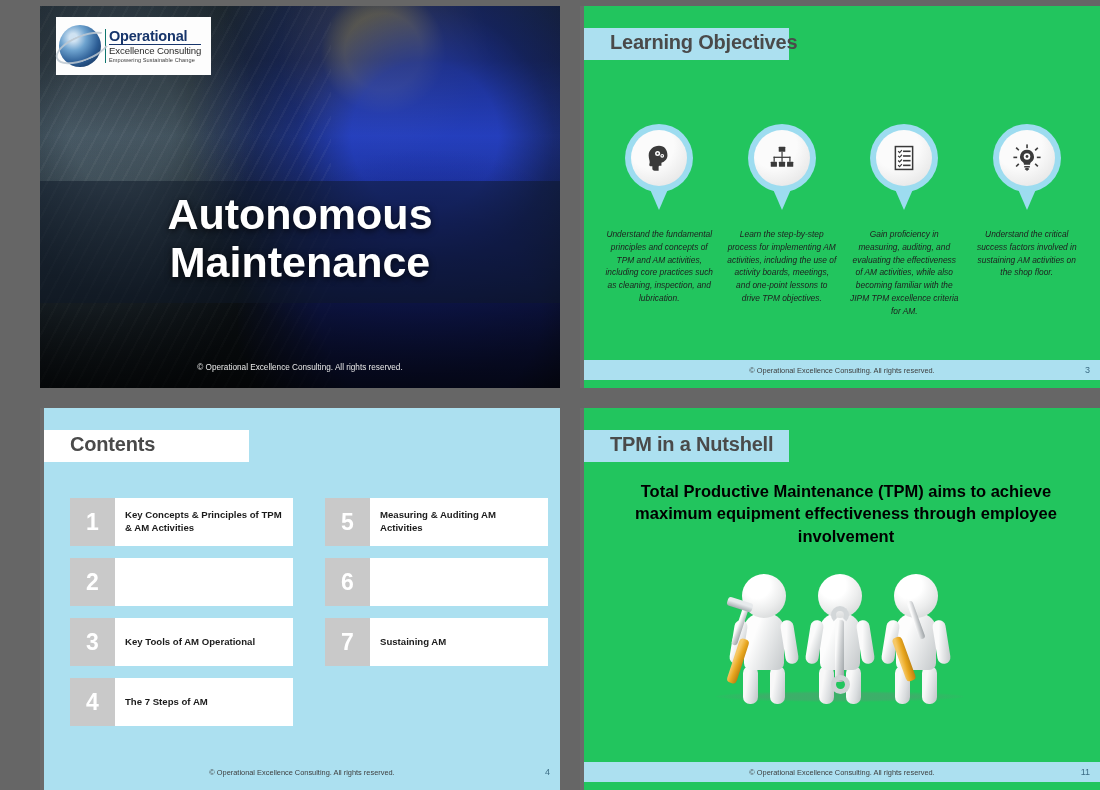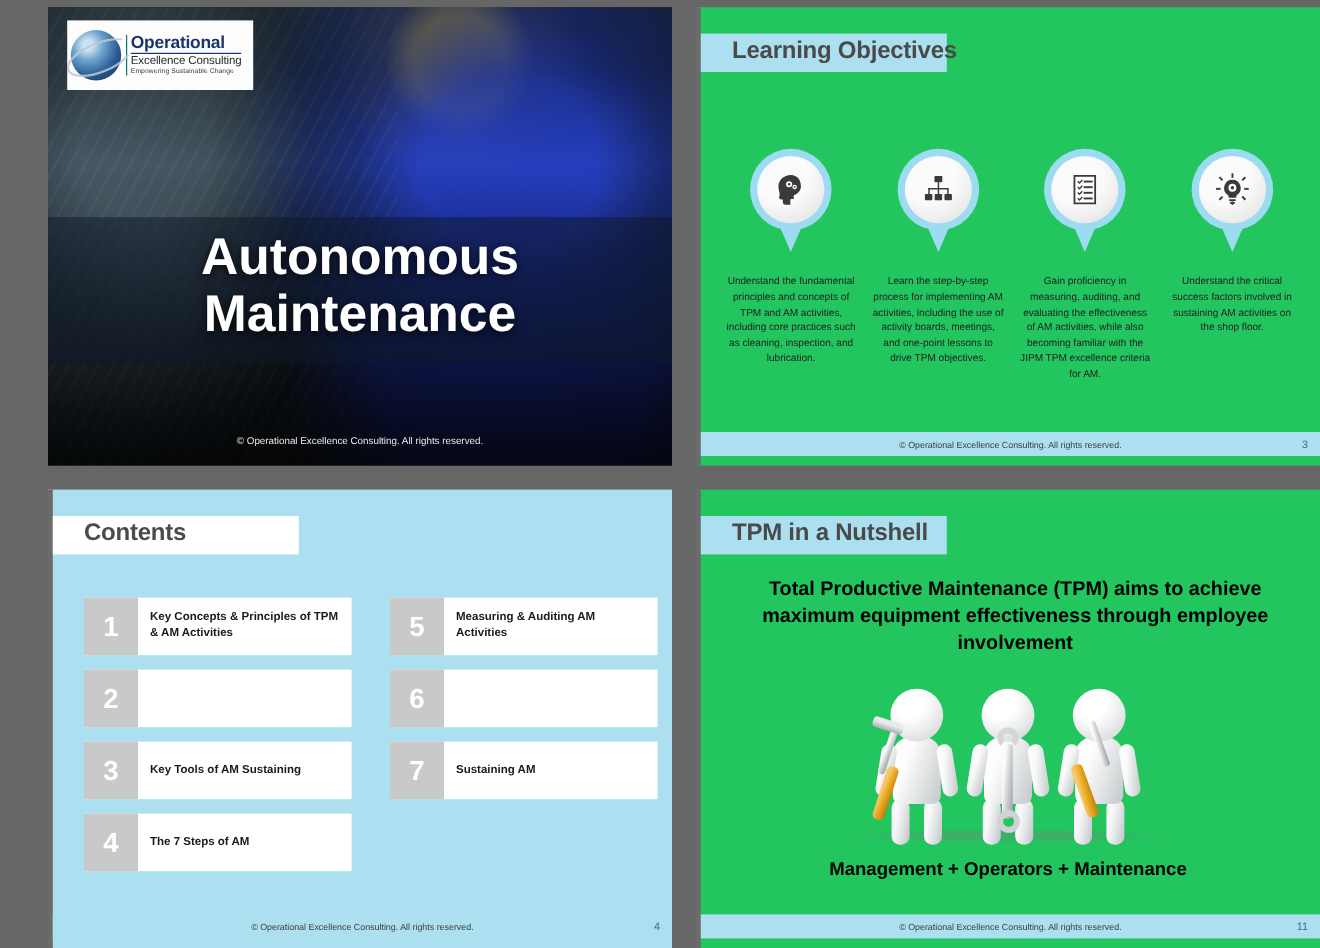--- a/index.html
+++ b/index.html
@@ -89,21 +89,21 @@
   }
   .footer {
     position: absolute; left: 4px; right: 0; bottom: 8px; height: 20px;
     background: #ACE0F0; display: flex; align-items: center; justify-content: center;
   }
   .footer .fc { font-size: 7.4px; color: #3d3d3d; }
   .footer .pg { position: absolute; right: 10px; font-size: 9px; color: #3d6e86; }
 
   
   .pins { position: absolute; left: 18px; right: 12px; top: 118px; display: flex; }
-  .pin-col { flex: 1 1 0; display: flex; flex-direction: column; align-items: center; }
+  .pin-col { flex: 1 1 0; display: flex; flex-direction: column; align-items: center; font-style: italic; }
   .pin { position: relative; width: 68px; height: 88px; }
   .pin-head {
     position: absolute; left: 0; top: 0; width: 68px; height: 68px; border-radius: 50%;
     background: #9ddcf0;
     display: flex; align-items: center; justify-content: center;
   }
   .pin-head::after {
     content:""; width: 56px; height: 56px; border-radius: 50%;
     background: radial-gradient(circle at 36% 28%, #fbfbfb 0 42%, #ececec 72%, #dedede 100%);
     position: absolute;
@@ -346,21 +346,21 @@
       <div class="toc-col">
         <div class="toc-item">
           <div class="toc-num">1</div>
           <div class="toc-lbl">Key Concepts &amp; Principles of TPM &amp; AM Activities</div>
         </div>
         <div class="toc-item">
           <div class="toc-num">2</div>
         </div>
         <div class="toc-item">
           <div class="toc-num">3</div>
-          <div class="toc-lbl">Key Tools of AM Sustaining</div>
+          <div class="toc-lbl">Key Tools of AM Operational</div>
         </div>
         <div class="toc-item">
           <div class="toc-num">4</div>
           <div class="toc-lbl">The 7 Steps of AM</div>
         </div>
       </div>
 
       <div class="toc-col">
         <div class="toc-item">
           <div class="toc-num">5</div>
@@ -427,21 +427,20 @@
         <div class="arm-l"></div>
         <div class="arm-r"></div>
         <div class="head"></div>
         <div class="tool">
           <div class="handle" style="left:20px; top:64px; transform:rotate(-20deg);"></div>
           <div class="shaft" style="left:34px; top:28px; transform:rotate(-20deg);"></div>
         </div>
       </div>
     </div>
 
-    <div class="nut-foot">Management + Operators + Maintenance</div>
 
     <div class="footer">
       <span class="fc">© Operational Excellence Consulting.  All rights reserved.</span>
       <span class="pg">11</span>
     </div>
   </div>
 
 </div>
 
 </body></html>

